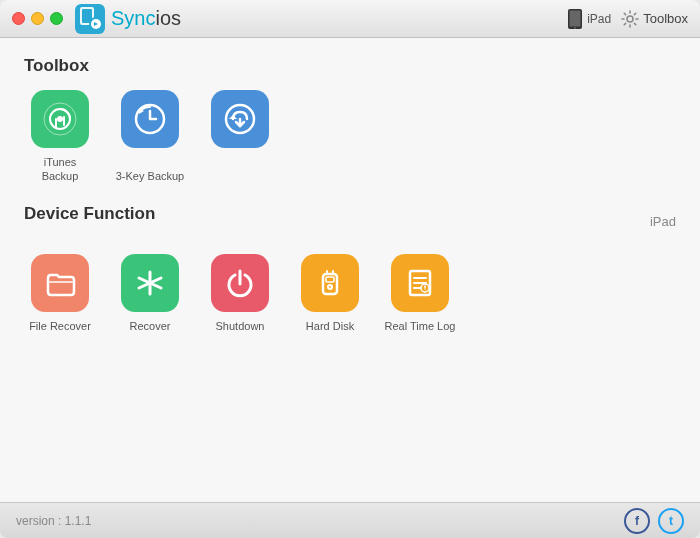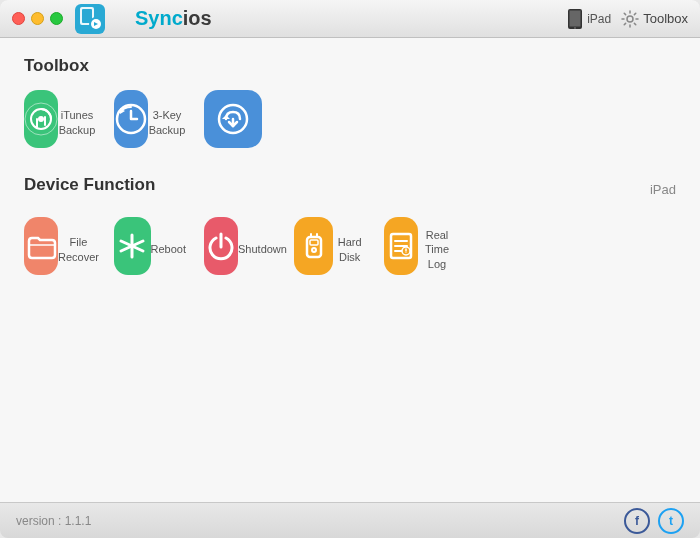--- a/index.html
+++ b/index.html
@@ -42,23 +42,22 @@
       align-items: center;
       margin-left: 12px;
     }
     .logo-icon {
       width: 30px;
       height: 30px;
       margin-right: 6px;
     }
     .logo-text {
       font-size: 20px;
-      font-weight: 700;
+      font-weight: 400;
       color: #3a3a3a;
-      margin-left: 24px;
     }
     .logo-text span {
       color: #00aacc;
     }
 
     .title-bar-right {
       position: absolute;
       right: 12px;
       display: flex;
       align-items: center;
@@ -95,24 +94,25 @@
     }
 
     .items-row {
       display: flex;
       gap: 18px;
       margin-bottom: 20px;
     }
 
     .item {
       display: flex;
-      flex-direction: row;
+      flex-direction: column;
       align-items: center;
       cursor: pointer;
       width: 72px;
+      justify-content: space-between;
     }
     .item-icon {
       width: 58px;
       height: 58px;
       border-radius: 14px;
       display: flex;
       align-items: center;
       justify-content: center;
       margin-bottom: 7px;
     }
@@ -263,21 +263,21 @@
           <path d="M10 13 L6 17 L14 17" fill="white"></path>
           <line x1="17" y1="17" x2="17" y2="24" stroke="white" stroke-width="2.5" stroke-linecap="round"></line>
           <line x1="13" y1="20" x2="17" y2="24" stroke="white" stroke-width="2.5" stroke-linecap="round"></line>
           <line x1="21" y1="20" x2="17" y2="24" stroke="white" stroke-width="2.5" stroke-linecap="round"></line>
         </svg>
       </div>
     </div>
   </div>
 
   <div class="device-function-header">
-    <div class="section-title" style="margin-bottom:8px;">Device Function</div>
+    <div class="section-title" style="margin-bottom:16px;">Device Function</div>
     <span class="device-function-ipad">iPad</span>
   </div>
 
   <div class="items-row">
 
     <div class="item">
       <div class="item-icon icon-filesystem">
         <svg width="34" height="34" viewBox="0 0 34 34">
           <path d="M5 12 Q5 9 8 9 L14 9 L16 11 L28 11 Q31 11 31 14 L31 26 Q31 29 28 29 L8 29 Q5 29 5 26 Z" fill="none" stroke="white" stroke-width="2.5"></path>
           <line x1="5" y1="16" x2="31" y2="16" stroke="white" stroke-width="1.5"></line>
@@ -287,21 +287,21 @@
     </div>
 
     <div class="item">
       <div class="item-icon icon-reboot">
         <svg width="34" height="34" viewBox="0 0 34 34">
           <line x1="17" y1="6" x2="17" y2="28" stroke="white" stroke-width="3" stroke-linecap="round"></line>
           <line x1="6" y1="12" x2="28" y2="22" stroke="white" stroke-width="3" stroke-linecap="round"></line>
           <line x1="28" y1="12" x2="6" y2="22" stroke="white" stroke-width="3" stroke-linecap="round"></line>
         </svg>
       </div>
-      <span class="item-label">Reboot</span>
+      <span class="item-label">Recover</span>
     </div>
 
     <div class="item">
       <div class="item-icon icon-shutdown">
         <svg width="34" height="34" viewBox="0 0 34 34">
           <path d="M12 9 A11 11 0 1 0 22 9" stroke="white" stroke-width="3" fill="none" stroke-linecap="round"></path>
           <line x1="17" y1="5" x2="17" y2="18" stroke="white" stroke-width="3" stroke-linecap="round"></line>
         </svg>
       </div>
       <span class="item-label">Shutdown</span>

